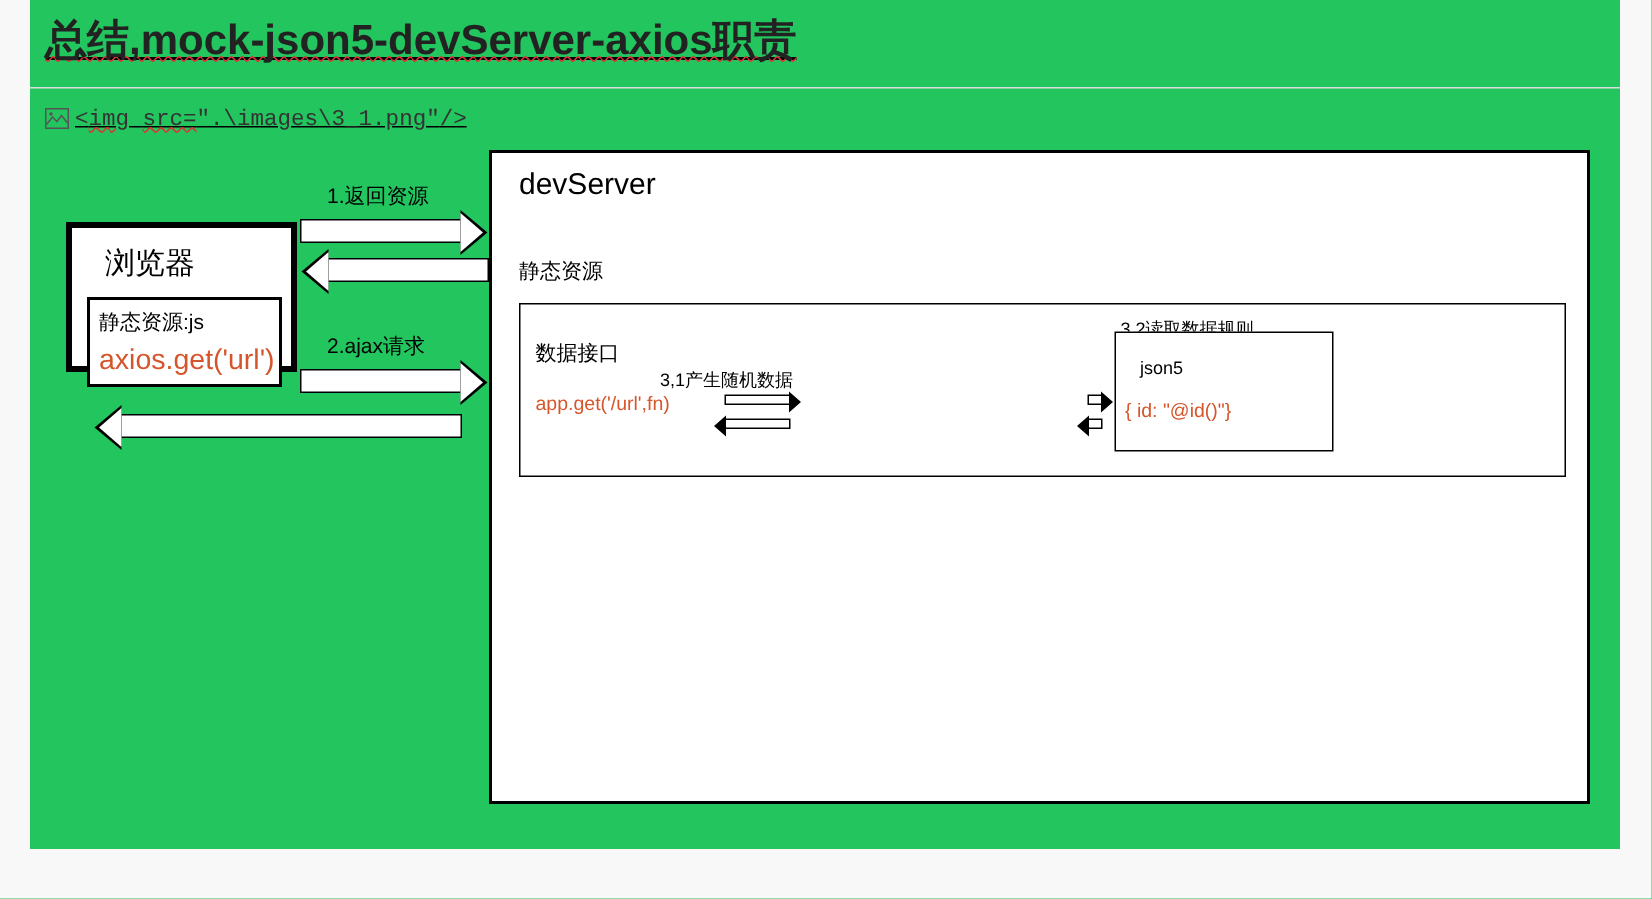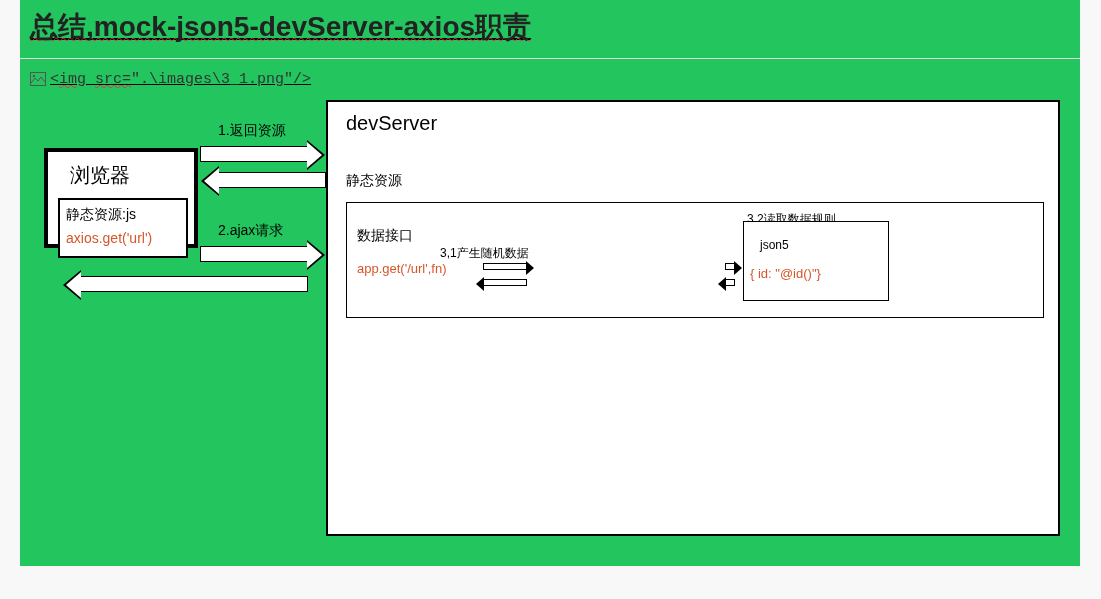--- a/index.html
+++ b/index.html
@@ -114,21 +114,21 @@
       </svg>
     </span><span>&lt;</span><span class="ul">img</span><span> </span><span class="ul">src=</span><span>".\images\3_1.png"</span><span>/&gt;</span>
   </div>
 
   <div class="diagram">
 
     <div class="box box-thick" style="left:14px; top:4px; width:154px; height:100px;margin-top:48px;">
       <div class="label label-lg" style="position:relative; left:22px; top:10px;">浏览器</div>
       <div class="box" style="left:10px; top:46px; width:130px; height:60px; border-width:2px;">
         <div class="label" style="left:6px; top:6px;">静态资源:js</div>
-        <div class="label red" style="left:6px; top:30px; font-size:14px;text-align:center;">axios.get('url')</div>
+        <div class="label red" style="left:6px; top:30px; font-size:19px;text-align:center;">axios.get('url')</div>
       </div>
     </div>
 
     <div class="box" style="left:296px; top:4px; width:734px; height:436px; border-width:2px;">
       <div class="label label-lg" style="left:18px; top:10px;">devServer</div>
       <div class="label" style="left:18px; top:70px;">静态资源</div>
 
       <div class="box box-thin" style="left:18px; top:100px; width:698px; height:116px;">
 
         <div class="label" style="left:10px; top:24px;">数据接口</div>

